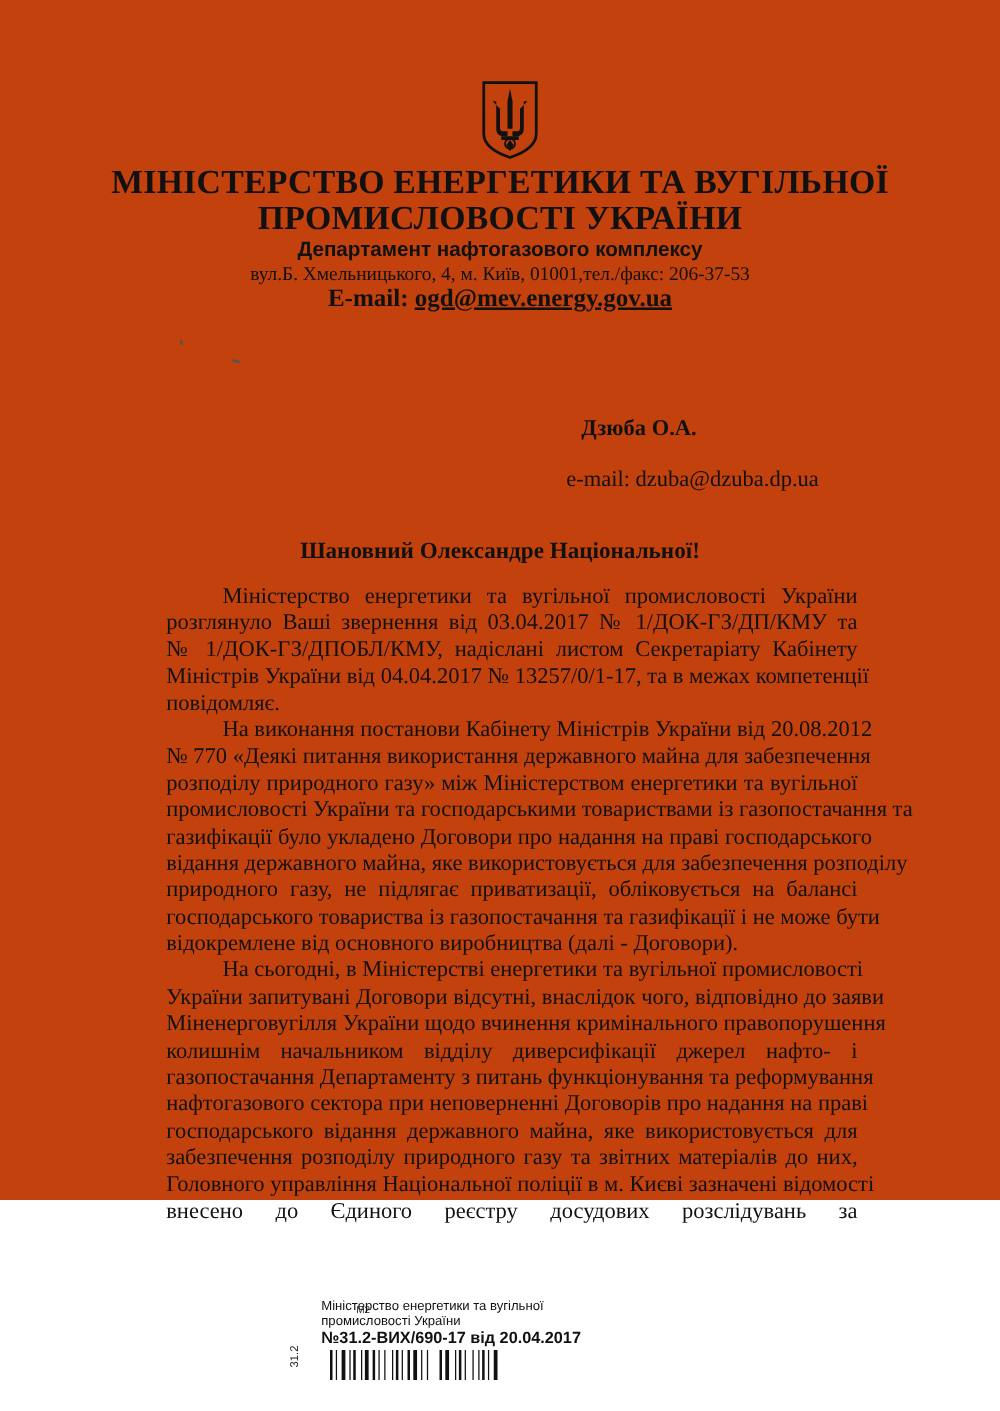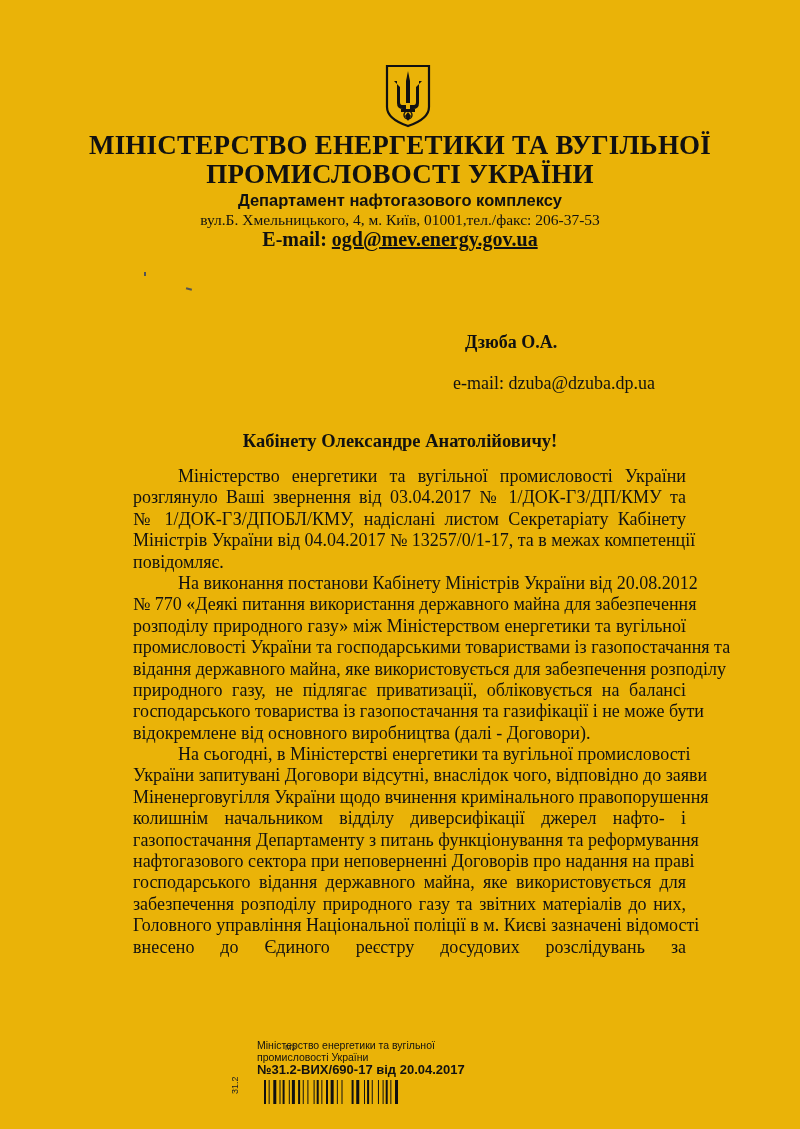--- a/index.html
+++ b/index.html
@@ -12,22 +12,22 @@
     height: 1129px;
     position: relative;
     overflow: hidden;
     color: #111111;
     font-family: "Liberation Serif", serif;
   }
   .page {
     position: absolute;
     left: 0; top: 0;
     width: 800px;
-    height: 1129px;
-    background: #eab308;
+    height: 960px;
+    background: #c2410c;
   }
   .emblem {
     position: absolute;
     left: 383px;
     top: 63px;
     width: 50px;
     height: 66px;
   }
   .ministry-title {
     position: absolute;
@@ -206,34 +206,35 @@
   <div class="email-line">
     <span>E-mail: </span><span class="link">ogd@mev.energy.gov.ua</span>
   </div>
 
   <div class="speck" style="left:144px;top:272px;width:2px;height:4px;"></div>
   <div class="speck" style="left:186px;top:288px;width:6px;height:1.5px;transform:rotate(15deg);"></div>
 
   <div class="recipient-name">Дзюба О.А.</div>
   <div class="recipient-email">e-mail: dzuba@dzuba.dp.ua</div>
 
-  <div class="salutation">Кабінету Олександре Анатолійовичу!</div>
+  <div class="salutation">Шановний Олександре Національної!</div>
 
   <div class="body-text">
 
     <span class="line indent">Міністерство енергетики та вугільної промисловості України</span>
     <span class="line">розглянуло Ваші звернення від 03.04.2017 № 1/ДОК-ГЗ/ДП/КМУ та</span>
     <span class="line">№ 1/ДОК-ГЗ/ДПОБЛ/КМУ, надіслані листом Секретаріату Кабінету</span>
     <span class="line">Міністрів України від 04.04.2017 № 13257/0/1-17, та в межах компетенції</span>
     <span class="line last">повідомляє.</span>
 
     <span class="line indent">На виконання постанови Кабінету Міністрів України від 20.08.2012</span>
     <span class="line">№ 770 «Деякі питання використання державного майна для забезпечення</span>
     <span class="line">розподілу природного газу» між Міністерством енергетики та вугільної</span>
     <span class="line">промисловості України та господарськими товариствами із газопостачання та</span>
+    <span class="line">газифікації було укладено Договори про надання на праві господарського</span>
     <span class="line">відання державного майна, яке використовується для забезпечення розподілу</span>
     <span class="line">природного газу, не підлягає приватизації, обліковується на балансі</span>
     <span class="line">господарського товариства із газопостачання та газифікації і не може бути</span>
     <span class="line last">відокремлене від основного виробництва (далі - Договори).</span>
 
     <span class="line indent">На сьогодні, в Міністерстві енергетики та вугільної промисловості</span>
     <span class="line">України запитувані Договори відсутні, внаслідок чого, відповідно до заяви</span>
     <span class="line">Міненерговугілля України щодо вчинення кримінального правопорушення</span>
     <span class="line">колишнім начальником відділу диверсифікації джерел нафто- і</span>
     <span class="line">газопостачання Департаменту з питань функціонування та реформування</span>

